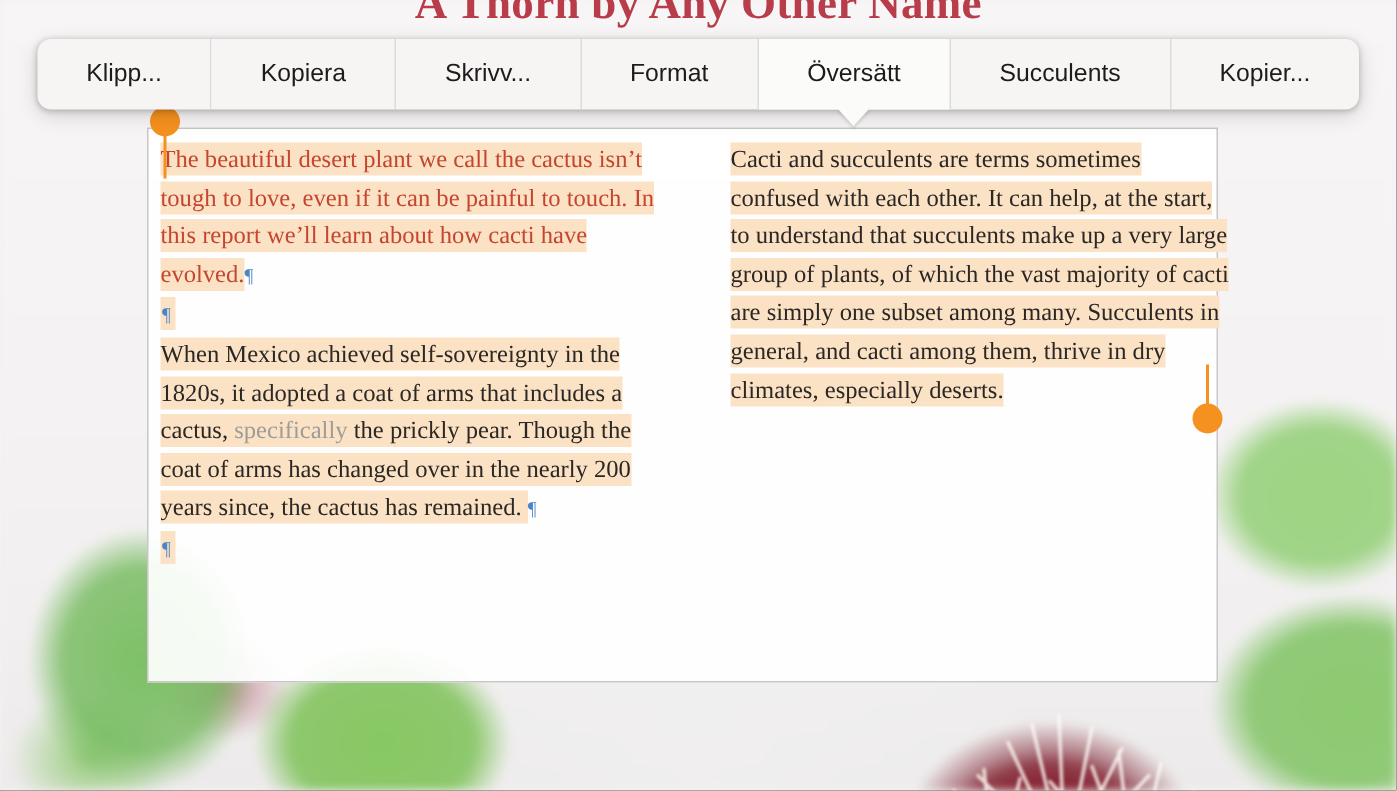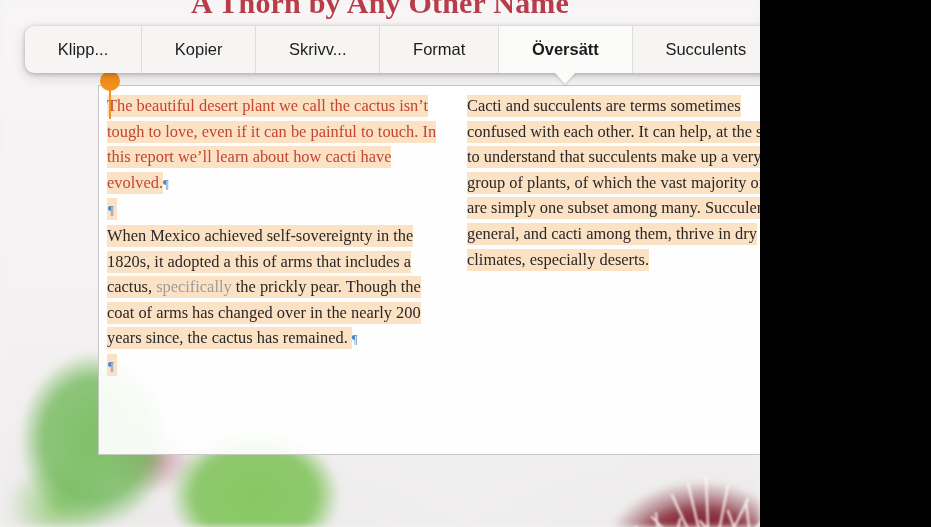--- a/index.html
+++ b/index.html
@@ -6,21 +6,21 @@
   * { box-sizing: border-box; margin: 0; padding: 0; }
   html, body {
     width: 931px; height: 527px;
     overflow: hidden;
     font-family: "Liberation Sans", sans-serif;
   }
   body { background: #000; }
 
   #screen {
     position: relative;
-    width: 760px; height: 527px;
+    width: 931px; height: 527px;
     overflow: hidden;
     background: #f3f1f1;
   }
 
   
   #photo-bg {
     position: absolute; inset: 0;
     background:
       radial-gradient(ellipse 150px 120px at 700px 560px, rgba(120,25,40,.85) 0%, rgba(120,25,40,.75) 42%, rgba(255,255,255,0) 66%),
       radial-gradient(ellipse 115px 95px at 700px 568px, rgba(180,30,50,.95) 0%, rgba(170,28,46,.85) 45%, rgba(255,255,255,0) 70%),
@@ -49,21 +49,21 @@
     border: 1px solid #c8c6c6;
     box-shadow: 0 0 0 0 rgba(0,0,0,0);
   }
 
   .col {
     position: absolute;
     top: 7px;
     width: 334px;
   }
   .col-left  { left: 8px; }
-  .col-right { left: 368px; }
+  .col-right { left: 388px; }
 
   .para {
     font-family: "Liberation Serif", "DejaVu Serif", serif;
     font-size: 16.4px;
     line-height: 25.6px;
     color: #2b2724;
     margin: 0 0 0 0;
   }
   .para .hl {
     background-color: #fbe2c5;
@@ -147,21 +147,21 @@
     font-size: 16.5px;
     color: #1c1c1c;
     border-right: 1px solid #dedcda;
     position: relative;
     background: transparent;
     white-space: nowrap;
     padding: 0 24px;
   }
   .pop-item:first-child { border-radius: 9px 0 0 9px; }
   .pop-item:last-child { border-right: none; border-radius: 0 9px 9px 0; }
-  .pop-item.active { background: #fbfbfa; font-weight: bold; }
+  .pop-item.active { background: #fbfbfa; }
 
   
   .notch {
     position: absolute;
     left: 50%; bottom: -11px;
     transform: translateX(-50%);
     width: 0; height: 0;
     border-left: 11px solid transparent;
     border-right: 11px solid transparent;
     border-top: 12px solid #fbfbfa;
@@ -205,21 +205,21 @@
   <div id="doc-title">A Thorn by Any Other Name</div>
 
   <div id="page">
 
     <div class="col col-left">
 
       <p class="para para-intro"><span class="hl">The beautiful desert plant we call the cactus isn’t tough to love, even if it can be painful to touch. In this report we’ll learn about how cacti have evolved.</span><span class="pilcrow">¶</span></p>
 
       <div class="blankline"><span class="hl"><span class="pilcrow">¶</span></span></div>
 
-      <p class="para"><span class="hl">When Mexico achieved self-sovereignty in the 1820s, it adopted a this of arms that includes a cactus, </span><span class="hl soft">specifically</span><span class="hl"> the prickly pear. Though the coat of arms has changed over in the nearly 200 years since, the cactus has remained. </span><span class="pilcrow">¶</span></p>
+      <p class="para"><span class="hl">When Mexico achieved self-sovereignty in the 1820s, it adopted a coat of arms that includes a cactus, </span><span class="hl soft">specifically</span><span class="hl"> the prickly pear. Though the coat of arms has changed over in the nearly 200 years since, the cactus has remained. </span><span class="pilcrow">¶</span></p>
 
       <div class="blankline"><span class="hl"><span class="pilcrow">¶</span></span></div>
 
     </div>
 
     <div class="col col-right">
       <p class="para"><span class="hl">Cacti and succulents are terms sometimes confused with each other. It can help, at the start, to understand that succulents make up a very large group of plants, of which the vast majority of cacti are simply one subset among many. Succulents in general, and cacti among them, thrive in dry climates, especially deserts.</span></p>
     </div>
 
   </div>
@@ -231,21 +231,21 @@
   <div class="handle" id="handle-end">
     <div class="stem"></div>
     <div class="knob"></div>
   </div>
 
   <div id="popup">
     <div class="pop-item">
         <span>Klipp...</span>
       </div>
     <div class="pop-item">
-        <span>Kopier</span>
+        <span>Kopiera</span>
       </div>
     <div class="pop-item">
         <span>Skrivv...</span>
       </div>
     <div class="pop-item">
         <span>Format</span>
       </div>
     <div class="pop-item active">
         <span>Översätt</span>
         <span class="notch"></span>

